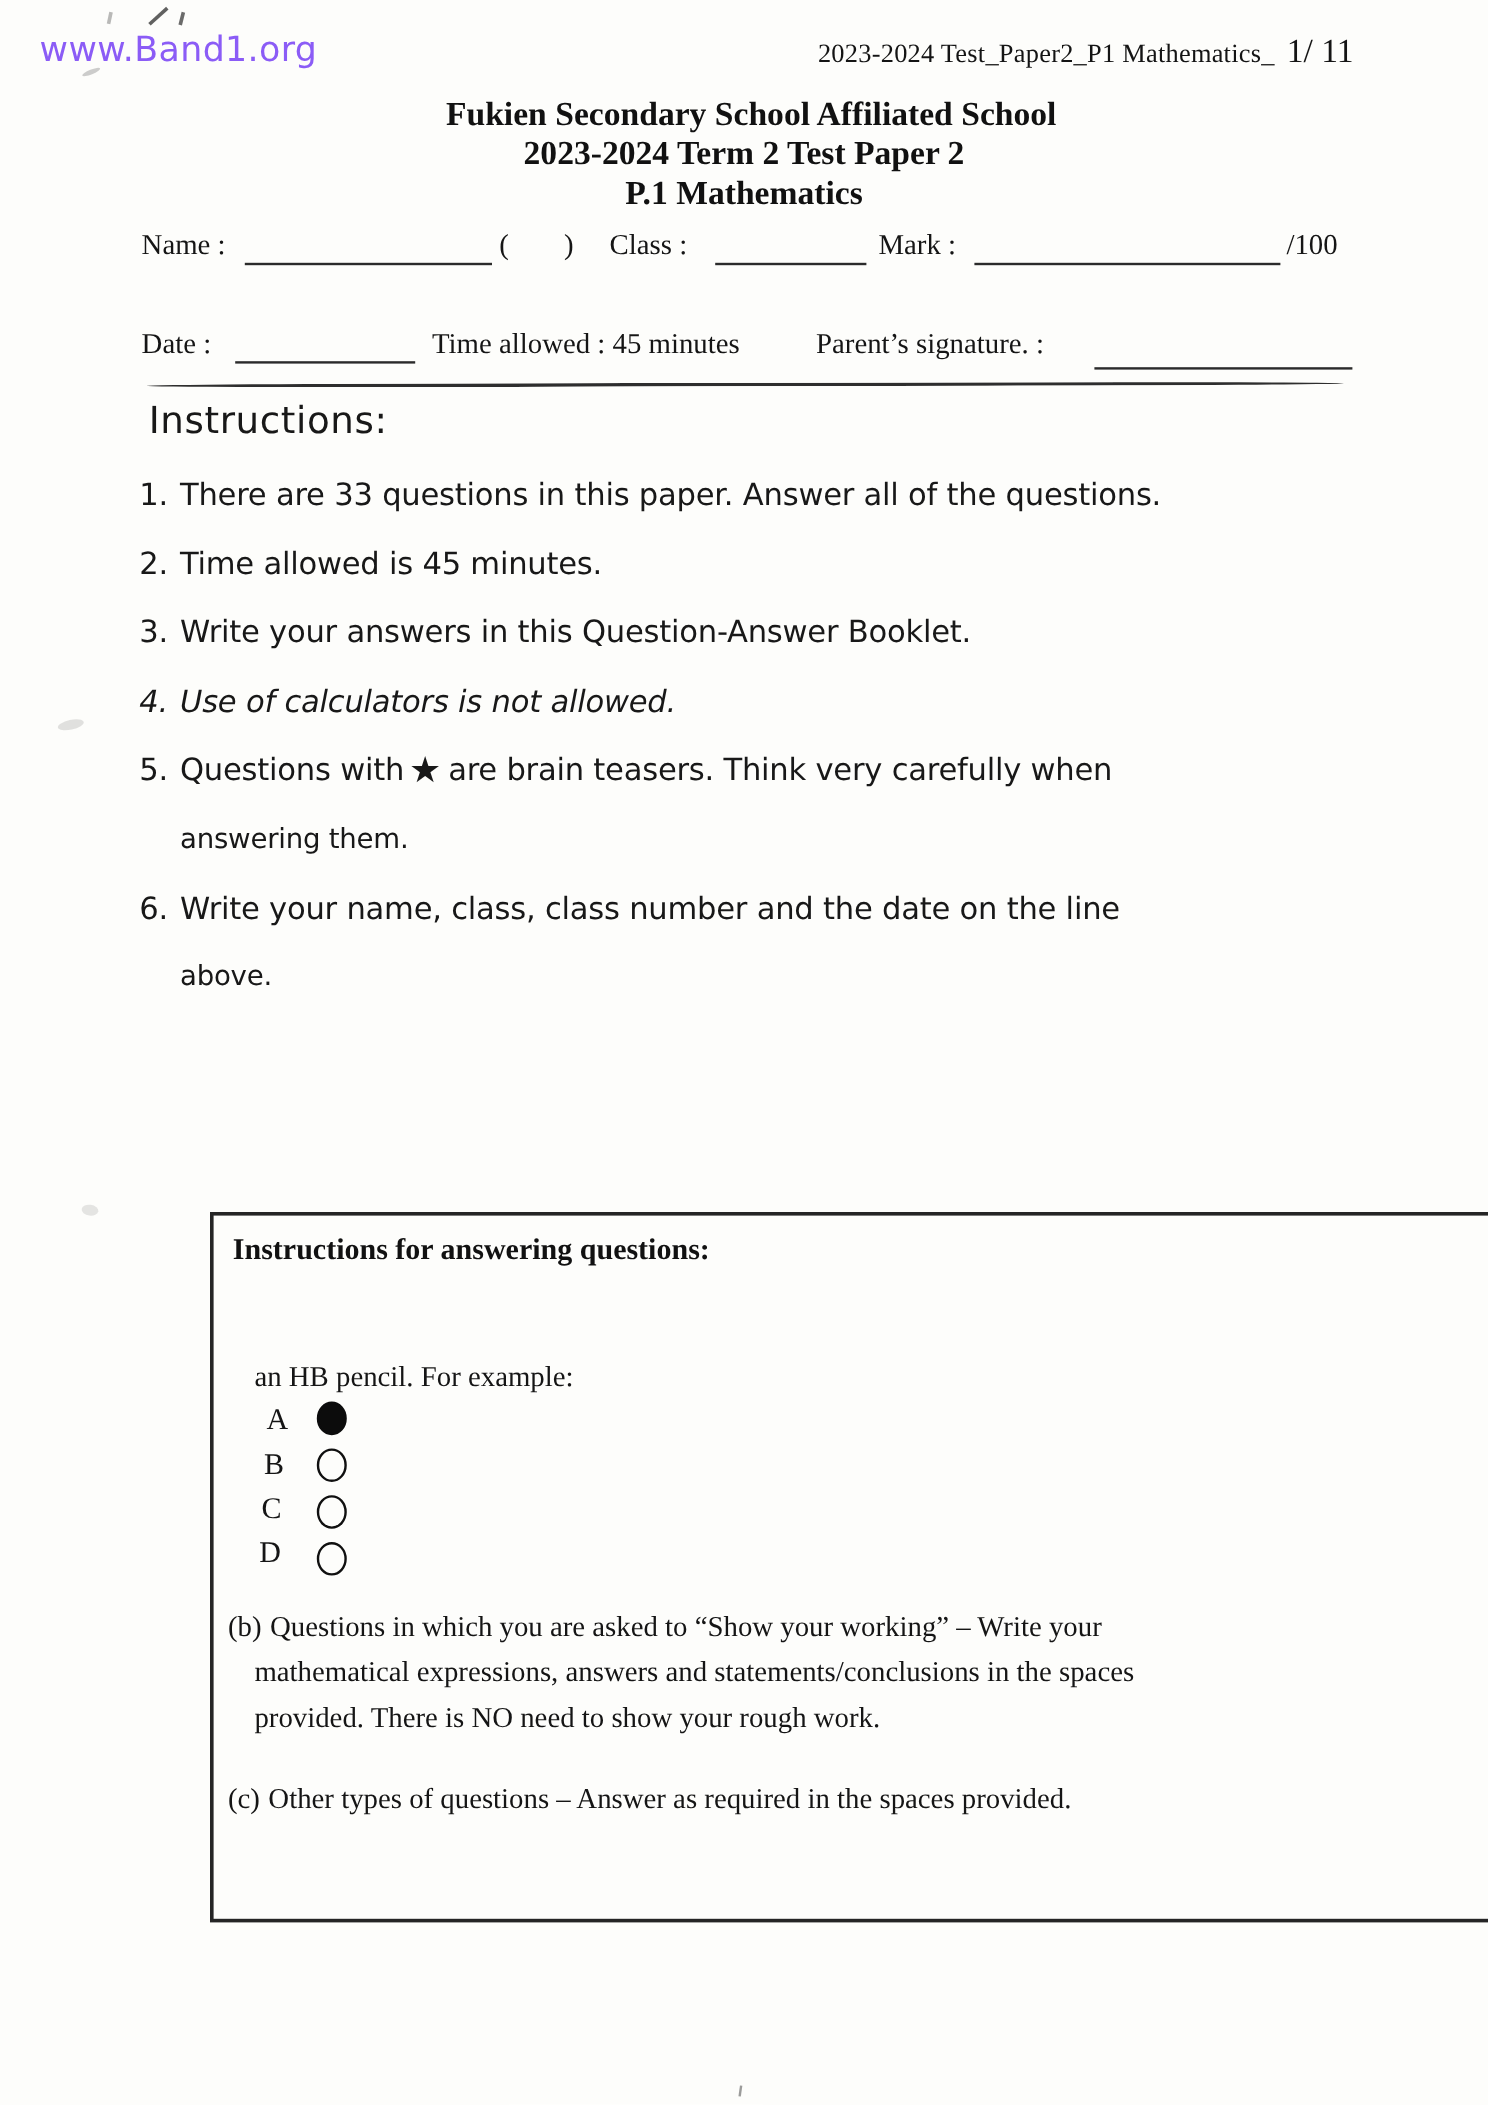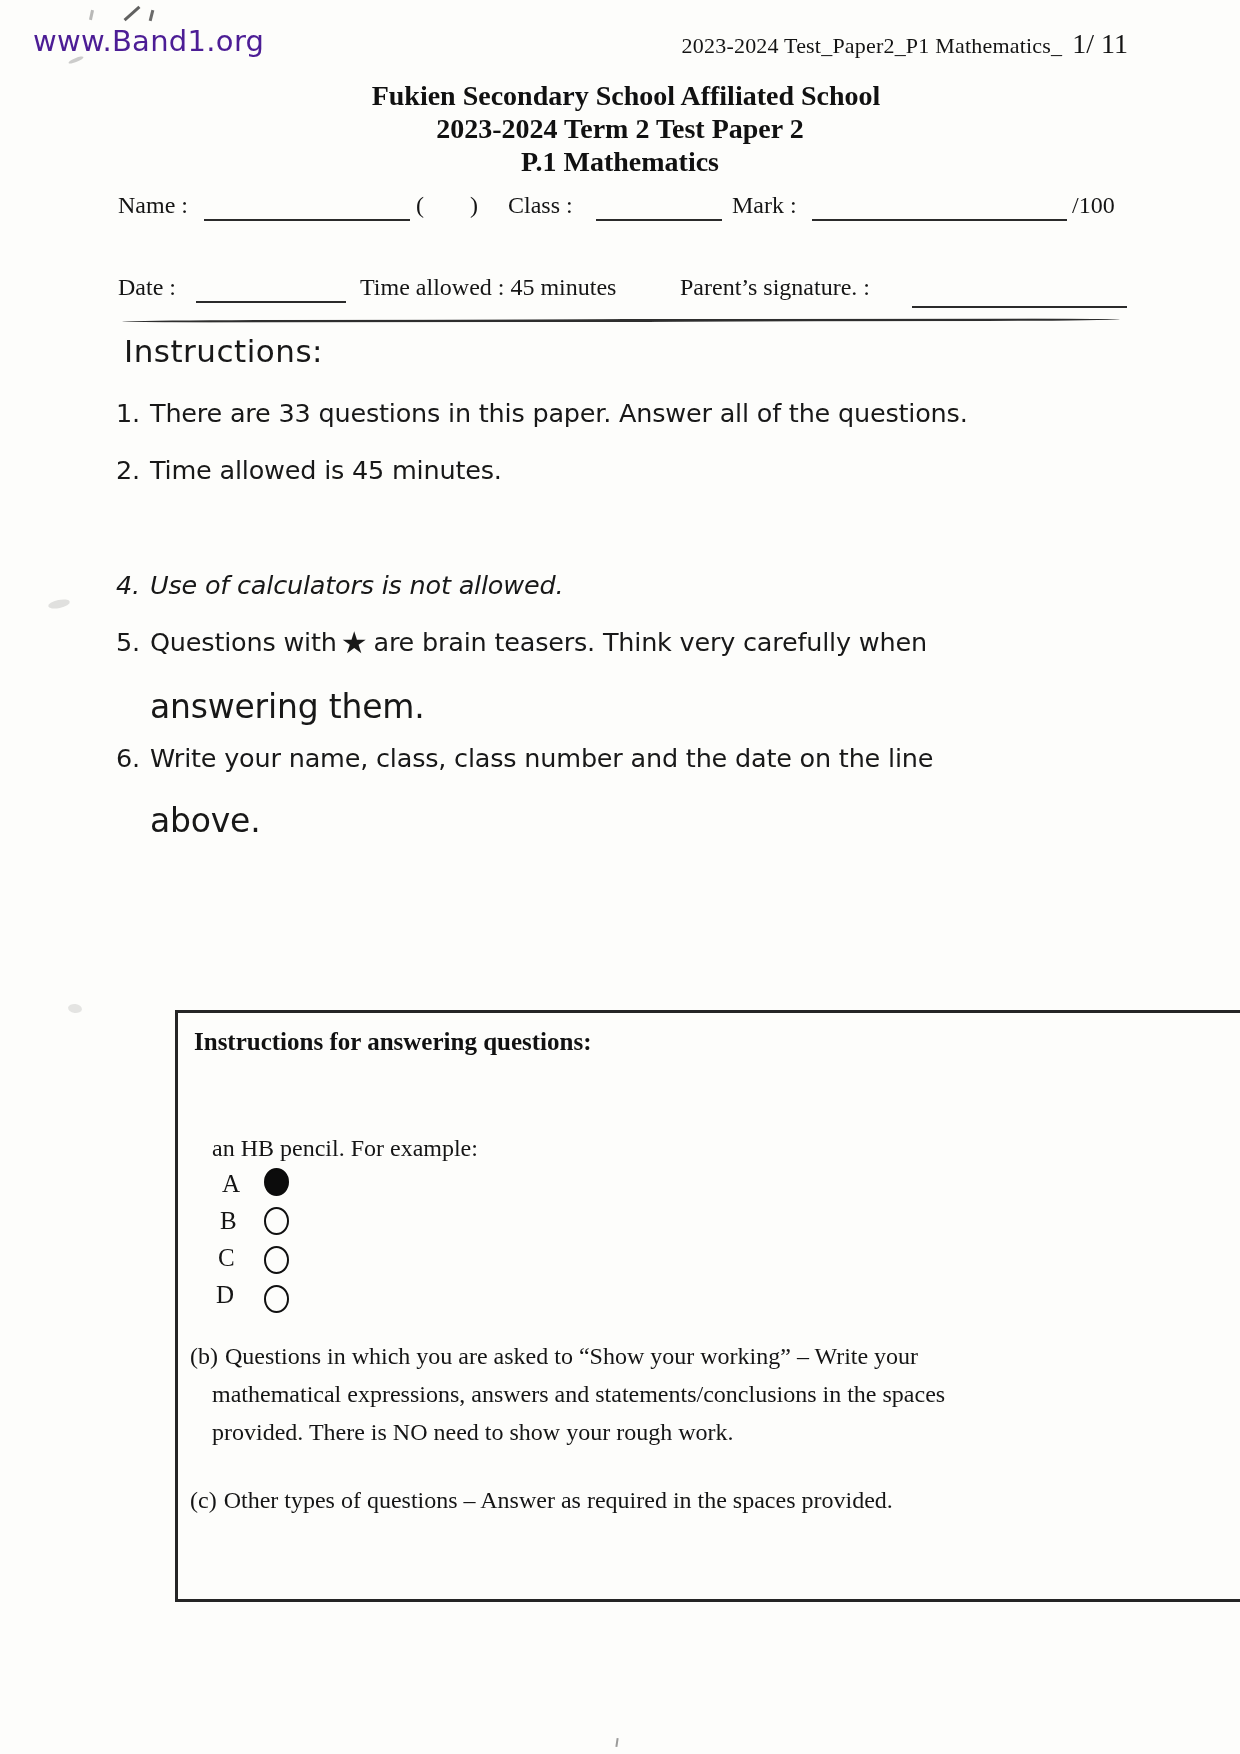--- a/index.html
+++ b/index.html
@@ -8,21 +8,21 @@
     position:relative; width:1240px; height:1754px; margin:0 auto;
     background:#fdfdfb; color:#1a1a1a; overflow:hidden;
     font-family:"Liberation Serif", serif;
   }
   .abs { position:absolute; }
 
   
   .watermark {
     left:33px; top:24px;
     font-family:"DejaVu Sans", sans-serif;
-    font-size:29px; color:#4c1d95; letter-spacing:0.3px;
+    font-size:29px; color:#8b5cf6; letter-spacing:0.3px;
   }
   .header-right {
     top:28px; right:112px;
     display:flex; align-items:baseline; gap:10px;
     font-family:"Liberation Serif", serif; color:#141414;
   }
   .doc-ref  { font-size:22px; letter-spacing:0.2px; }
   .page-num { font-size:28px; }
 
   
@@ -39,21 +39,21 @@
     left:122px; top:319px; width:998px; height:0;
     border-top:3px solid #2e2e2e; border-radius:60%/100%;
     transform:rotate(-0.12deg);
   }
 
   
   .comic { font-family:"DejaVu Sans", sans-serif; color:#181818; }
   .ins-heading { left:124px; font-size:31px; letter-spacing:0.5px; }
   .ins-item { left:116px; right:55px; font-size:25.5px; letter-spacing:-0.2px; white-space:nowrap; }
   .ins-num  { display:inline-block; width:34px; }
-  .ins-cont { left:150px; font-size:33px; letter-spacing:-0.2px; }
+  .ins-cont { left:150px; font-size:23px; letter-spacing:-0.2px; }
   .star { font-size:30px; line-height:25px; vertical-align:-2px; padding:0 6px 0 4px; }
 
   
   .answer-box {
     left:175px; top:1010px; width:1088px; height:592px;
     border:3px solid #252525; background:transparent;
   }
   .box-heading { left:16px; top:15px; font-weight:bold; font-size:25px; color:#111; }
   .box-line { font-size:24px; color:#151515; white-space:nowrap; }
   .box-label { display:inline-block; margin-right:7px; }
@@ -109,20 +109,23 @@
   <div class="abs rule"></div>
 
   <div class="abs comic ins-heading" style="top:333px;">Instructions:</div>
 
   <div class="abs comic ins-item" style="top:398px;">
     <span class="ins-num">1.</span><span>There are 33 questions in this paper. Answer all of the questions.</span>
   </div>
   <div class="abs comic ins-item" style="top:455px;">
     <span class="ins-num">2.</span><span>Time allowed is 45 minutes.</span>
   </div>
+  <div class="abs comic ins-item" style="top:512px;">
+    <span class="ins-num">3.</span><span>Write your answers in this Question-Answer Booklet.</span>
+  </div>
   <div class="abs comic ins-item" style="top:570px;font-style:italic;">
     <span class="ins-num">4.</span><span>Use of calculators is not allowed.</span>
   </div>
   <div class="abs comic ins-item" style="top:627px;">
     <span class="ins-num">5.</span><span>Questions with</span><span class="star">★</span><span>are brain teasers. Think very carefully when</span>
   </div>
   <div class="abs comic ins-cont" style="top:687px;">answering them.</div>
   <div class="abs comic ins-item" style="top:743px;">
     <span class="ins-num">6.</span><span>Write your name, class, class number and the date on the line</span>
   </div>

